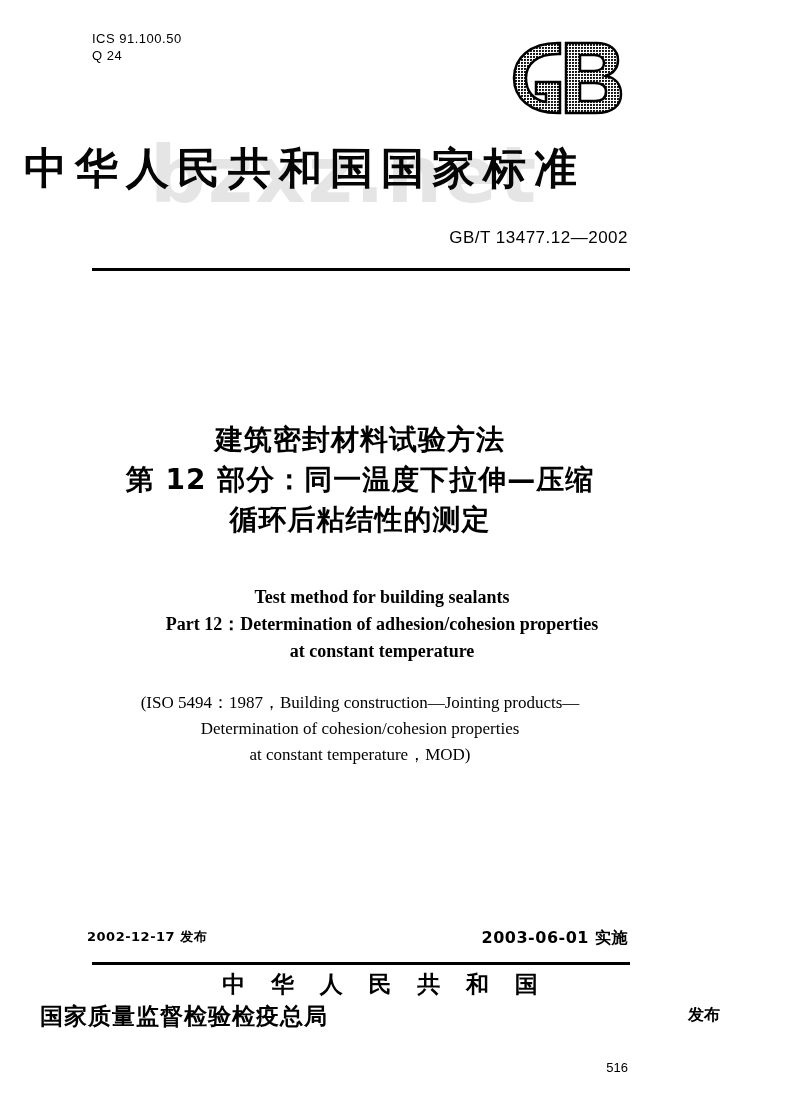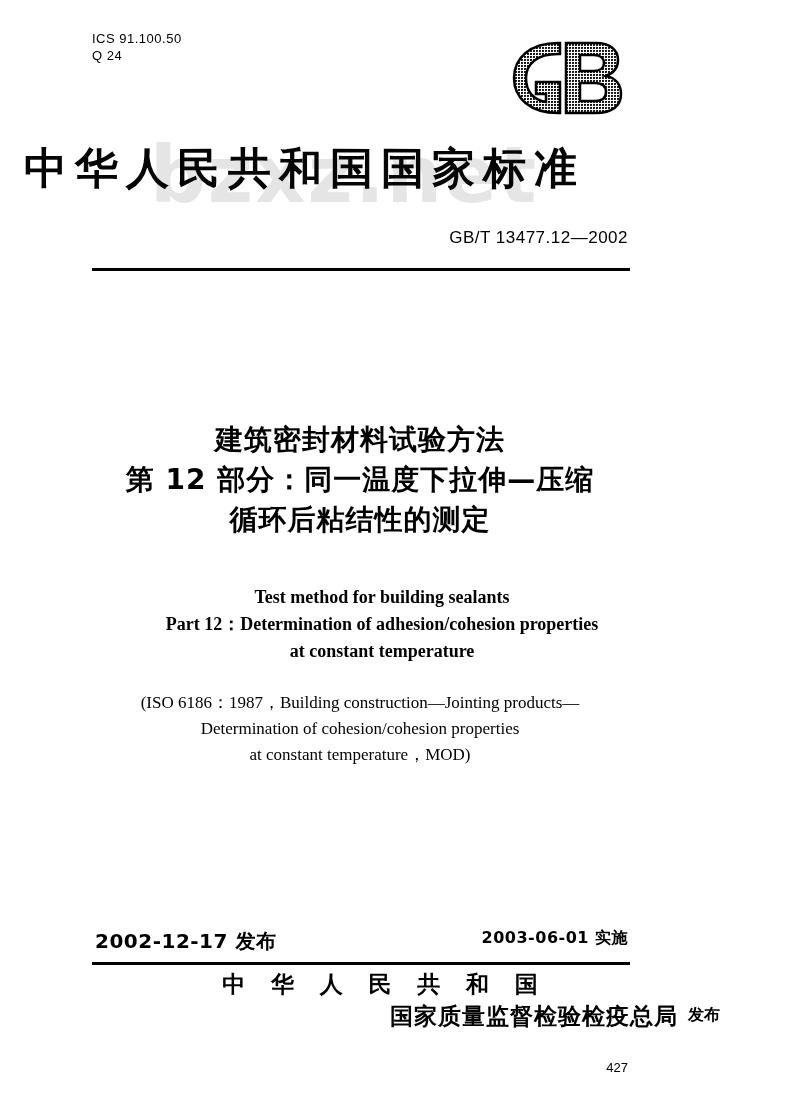--- a/index.html
+++ b/index.html
@@ -125,25 +125,25 @@
     top: 690px;
     text-align: center;
     font-family: "Liberation Serif", serif;
     font-size: 17px;
     line-height: 26px;
   }
 
   
   .issue-date {
     position: absolute;
-    left: 95px;
+    left: 87px;
     top: 928px;
     font-family: "DejaVu Sans", sans-serif;
     font-weight: bold;
-    font-size: 20px;
+    font-size: 13px;
     letter-spacing: 0.5px;
   }
   .impl-date {
     position: absolute;
     right: 92px;
     top: 928px;
     font-family: "DejaVu Sans", sans-serif;
     font-weight: bold;
     font-size: 16px;
     letter-spacing: 0.5px;
@@ -169,21 +169,21 @@
   }
   .publisher .line1 {
     font-size: 23px;
     letter-spacing: 10px;
     padding-left: 10px;
     line-height: 30px;
   }
   .publisher .line2wrap {
     display: flex;
     align-items: flex-end;
-    justify-content: flex-end;
+    justify-content: space-between;
     gap: 10px;
     line-height: 30px;
   }
   .publisher .line2 {
     font-size: 23px;
     letter-spacing: 1px;
   }
   .publisher .fabu {
     font-size: 16px;
     font-weight: bold;
@@ -241,32 +241,32 @@
     <div>循环后粘结性的测定</div>
   </div>
 
   <div class="en-title">
     <div>Test method for building sealants</div>
     <div>Part 12：Determination of adhesion/cohesion properties</div>
     <div>at constant temperature</div>
   </div>
 
   <div class="iso-note">
-    <div>(ISO 6186：1987，Building construction—Jointing products—</div>
+    <div>(ISO 5494：1987，Building construction—Jointing products—</div>
     <div>Determination of cohesion/cohesion properties</div>
     <div>at constant temperature，MOD)</div>
   </div>
 
   <div class="issue-date">2002-12-17 发布</div>
   <div class="impl-date">2003-06-01 实施</div>
   <div class="bottom-rule"></div>
 
   <div class="publisher">
     <div class="line1">中 华 人 民 共 和 国</div>
     <div class="line2wrap">
       <span class="line2">国家质量监督检验检疫总局</span>
       <span class="fabu">发布</span>
     </div>
   </div>
 
-  <div class="page-number">427</div>
+  <div class="page-number">516</div>
 
 </div>
 
 </body></html>

